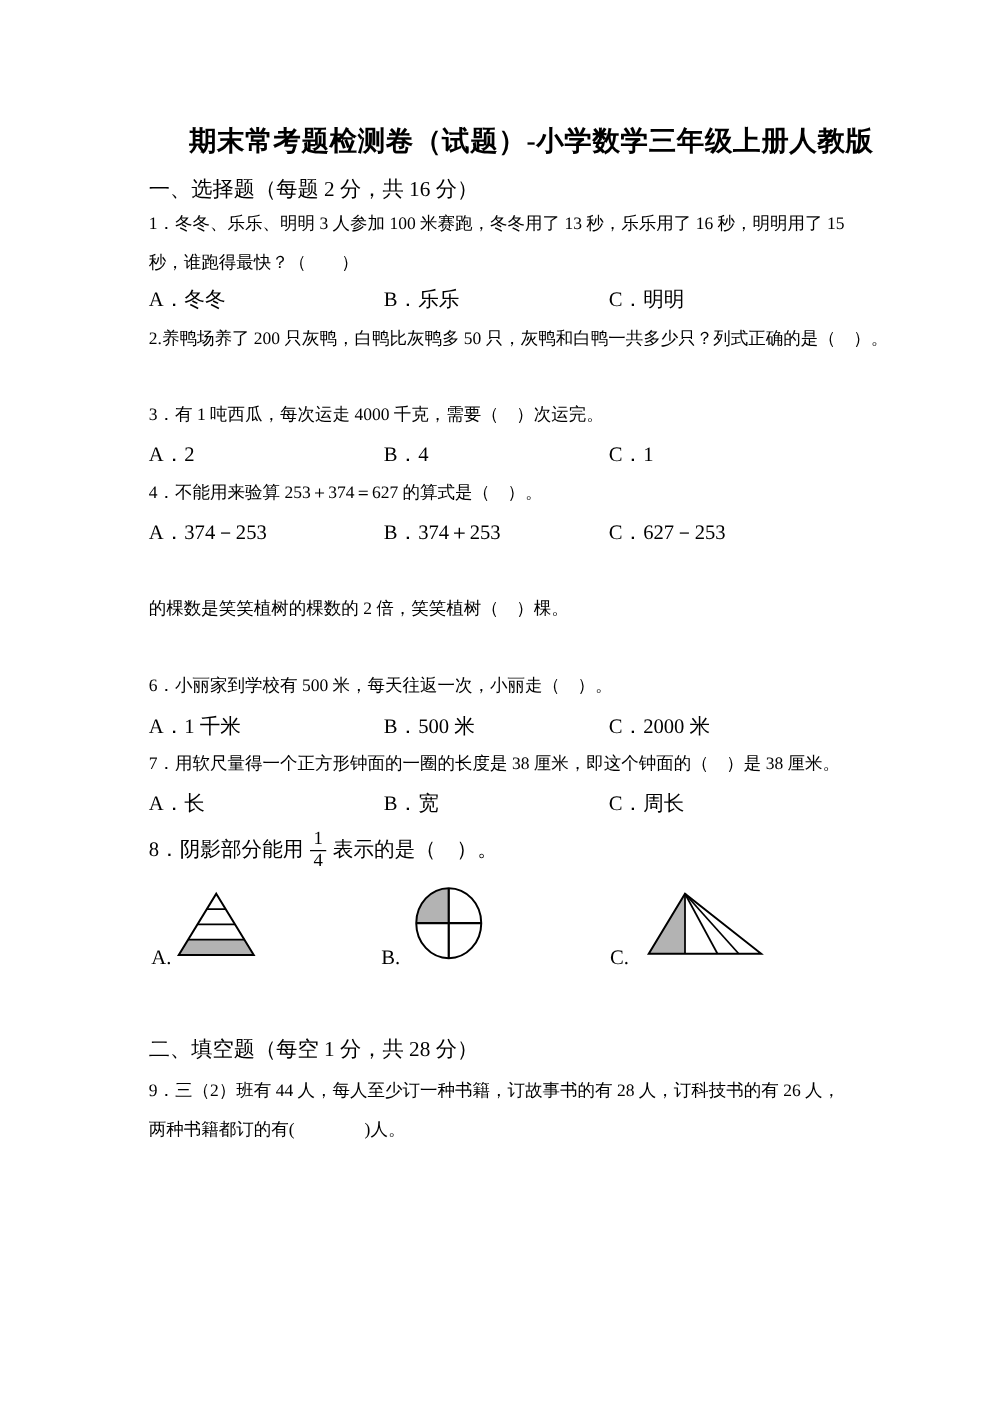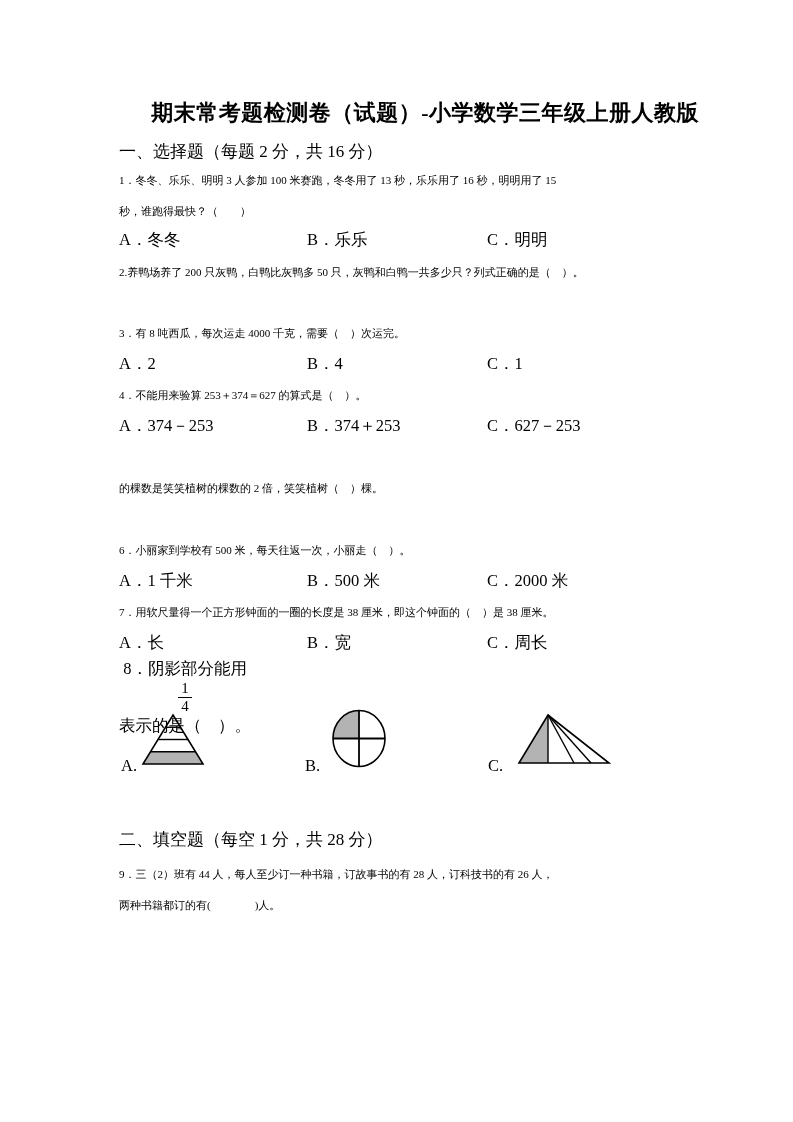--- a/index.html
+++ b/index.html
@@ -14,26 +14,26 @@
   .content{position:absolute;left:119px;top:0;width:580px;height:1122px;}
   .abs{position:absolute;left:0;}
   .title{
     width:580px;text-align:right;
     font-size:22px;font-weight:bold;line-height:28px;
     white-space:nowrap;letter-spacing:0.5px;
   }
   .heading{
     font-size:17px;font-weight:normal;line-height:20px;white-space:nowrap;
   }
-  .line{font-size:11px;line-height:20px;white-space:nowrap;}
+  .line{font-size:14px;line-height:20px;white-space:nowrap;}
   .opts{display:flex;font-size:16.5px;line-height:20px;white-space:nowrap;width:580px;}
   .oA{width:188px;}
   .oB{width:180px;}
   .oC{flex:1;}
-  .q8row{display:flex;align-items:center;height:44px;font-size:16.5px;white-space:nowrap;flex-direction:column;}
+  .q8row{display:flex;align-items:center;height:44px;font-size:16.5px;white-space:nowrap;}
   .frac{
     display:inline-flex;flex-direction:column;align-items:center;
     margin:0 5px;font-size:15px;line-height:17px;
   }
   .frac .num{padding:0 3px;}
   .frac .den{padding:0 3px;border-top:1.4px solid #000;}
   .figs{width:580px;height:72px;}
   .fig-label{position:absolute;font-size:16.5px;line-height:20px;}
   .fig-svg{position:absolute;}
   svg{display:block;}
@@ -51,21 +51,21 @@
     <div class="abs line" style="top:170px">1．冬冬、乐乐、明明 3 人参加 100 米赛跑，冬冬用了 13 秒，乐乐用了 16 秒，明明用了 15</div>
     <div class="abs opts" style="top:230px">
       <span class="oA">A．冬冬</span>
       <span class="oB">B．乐乐</span>
       <span class="oC">C．明明</span>
     </div>
     <div class="abs line" style="top:201px">秒，谁跑得最快？（　　）</div>
 
     <div class="abs line" style="top:262px">2.养鸭场养了 200 只灰鸭，白鸭比灰鸭多 50 只，灰鸭和白鸭一共多少只？列式正确的是（　）。</div>
 
-    <div class="abs line" style="top:323px">3．有 8 吨西瓜，每次运走 4000 千克，需要（　）次运完。</div>
+    <div class="abs line" style="top:323px">3．有 1 吨西瓜，每次运走 4000 千克，需要（　）次运完。</div>
     <div class="abs opts" style="top:354px">
       <span class="oA">A．2</span>
       <span class="oB">B．4</span>
       <span class="oC">C．1</span>
     </div>
 
     <div class="abs line" style="top:385px">4．不能用来验算 253＋374＝627 的算式是（　）。</div>
     <div class="abs opts" style="top:416px">
       <span class="oA">A．374－253</span>
       <span class="oB">B．374＋253</span>

